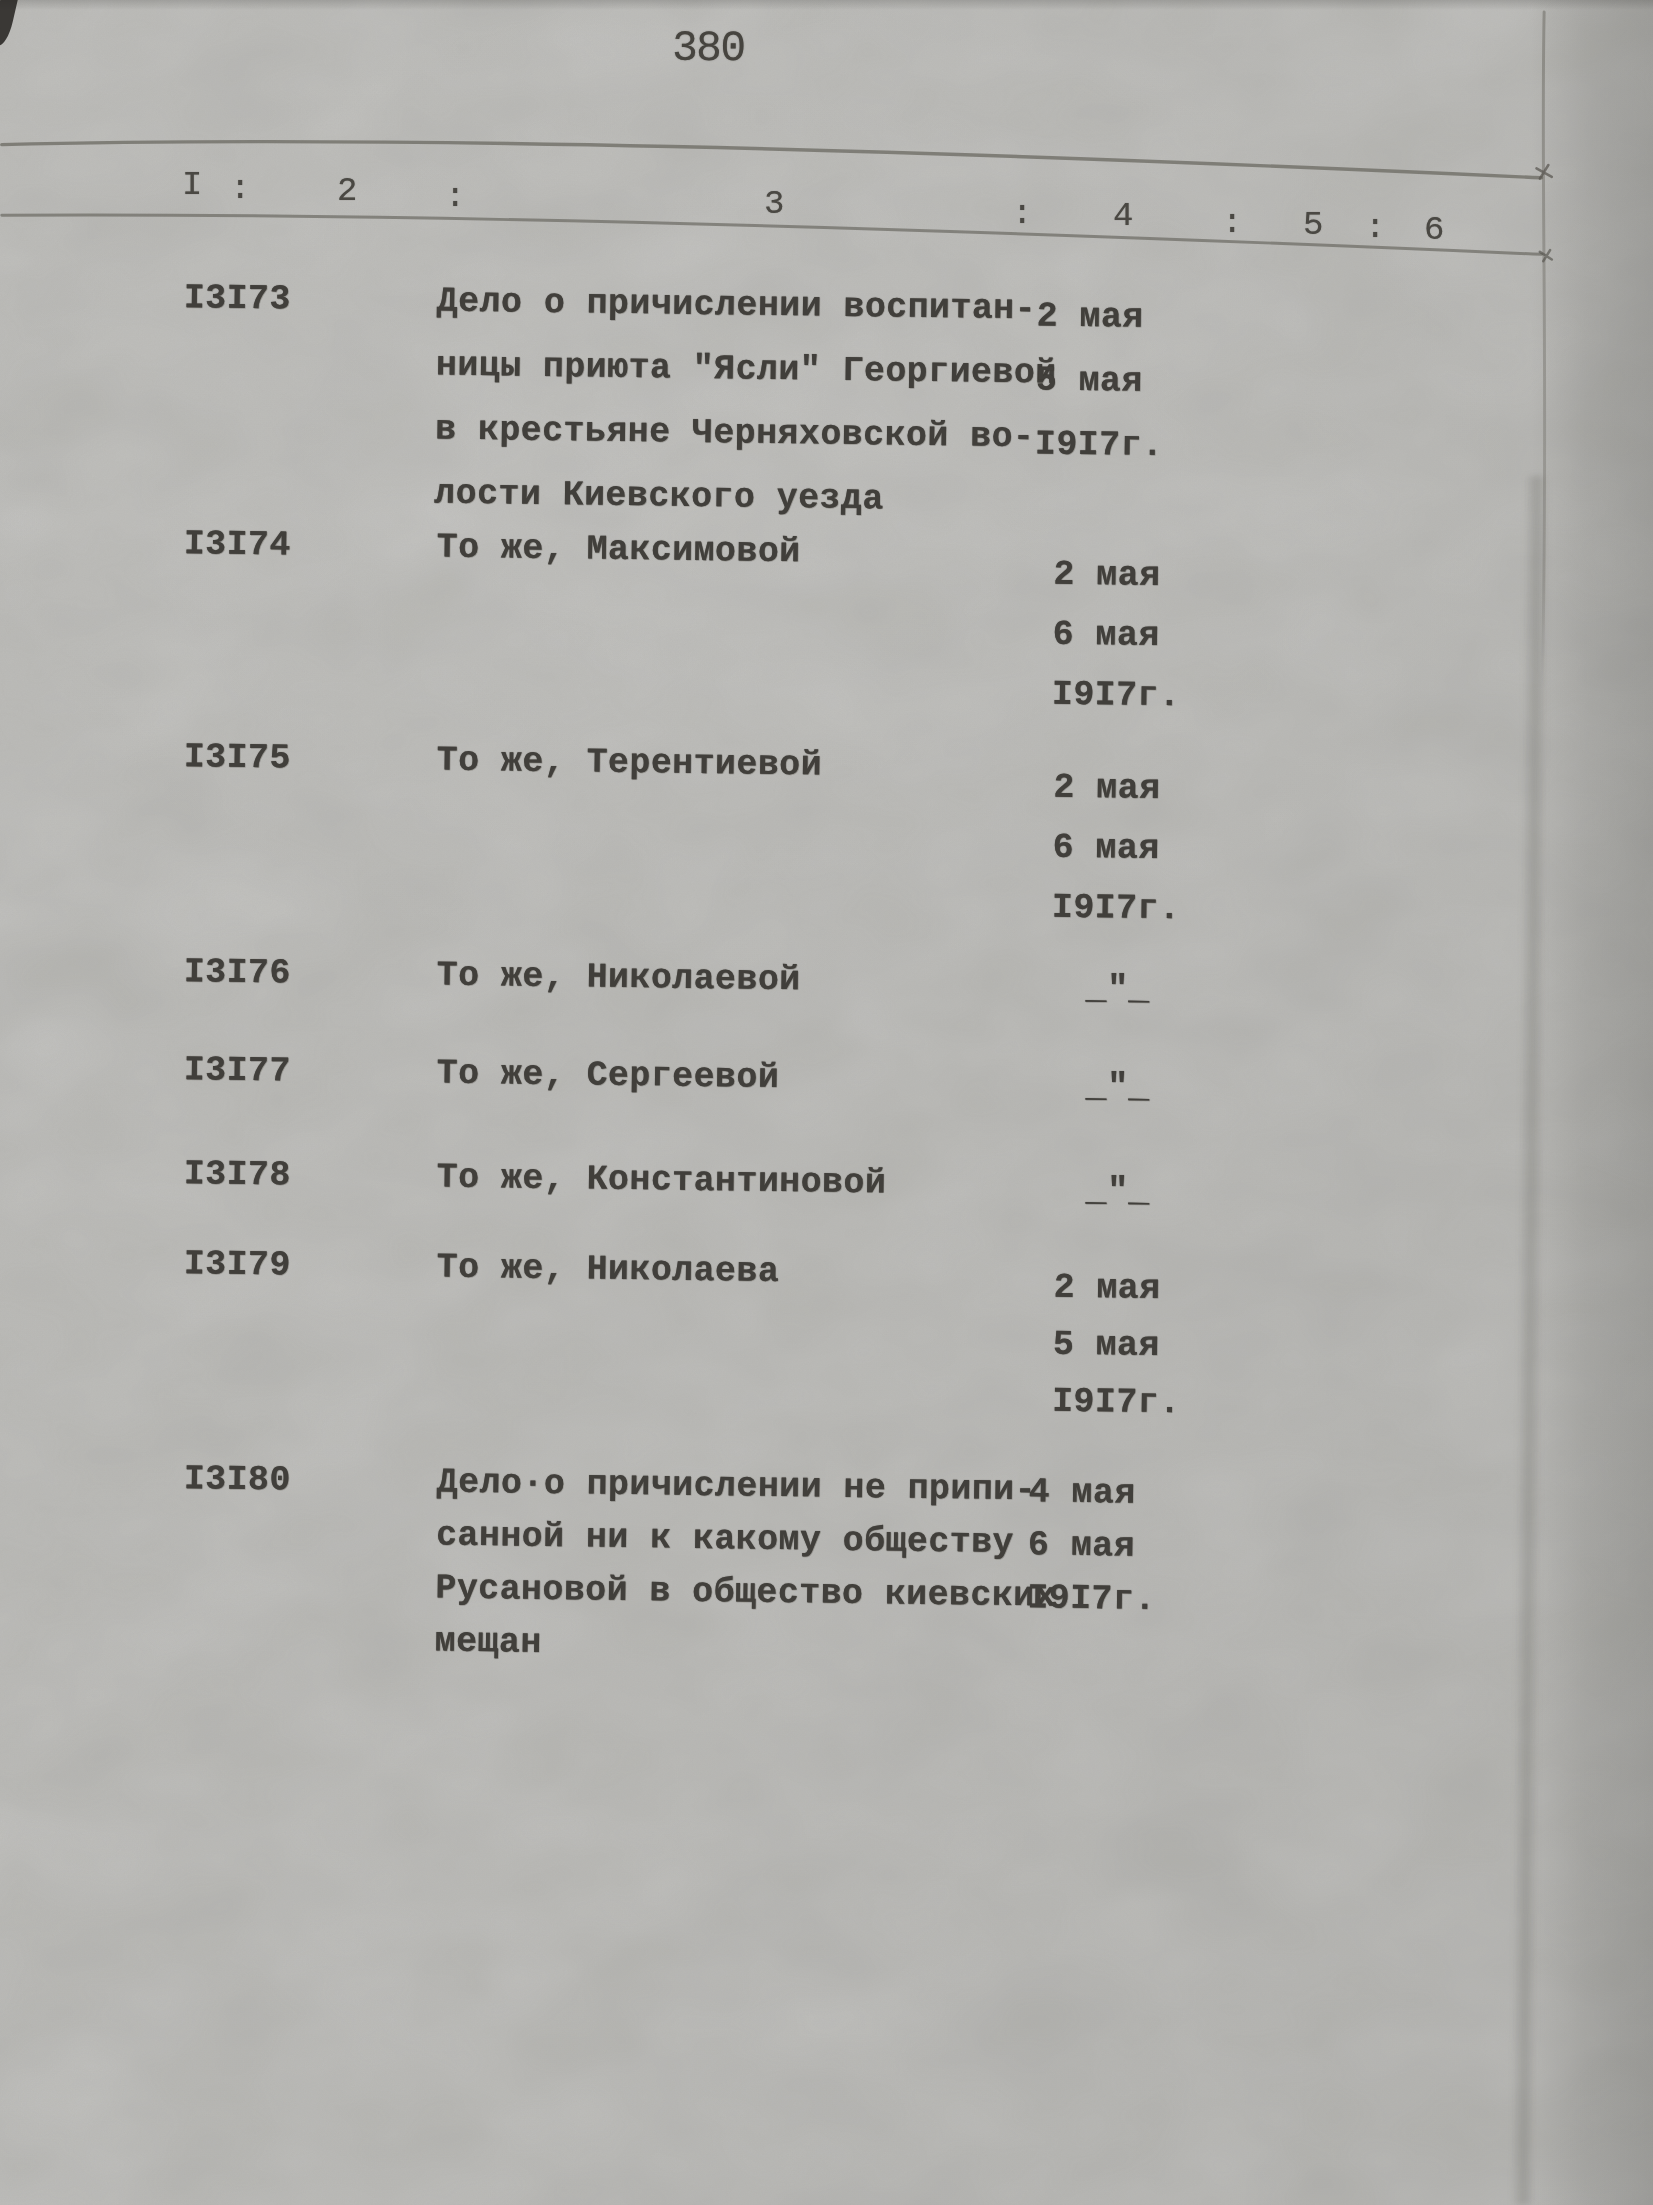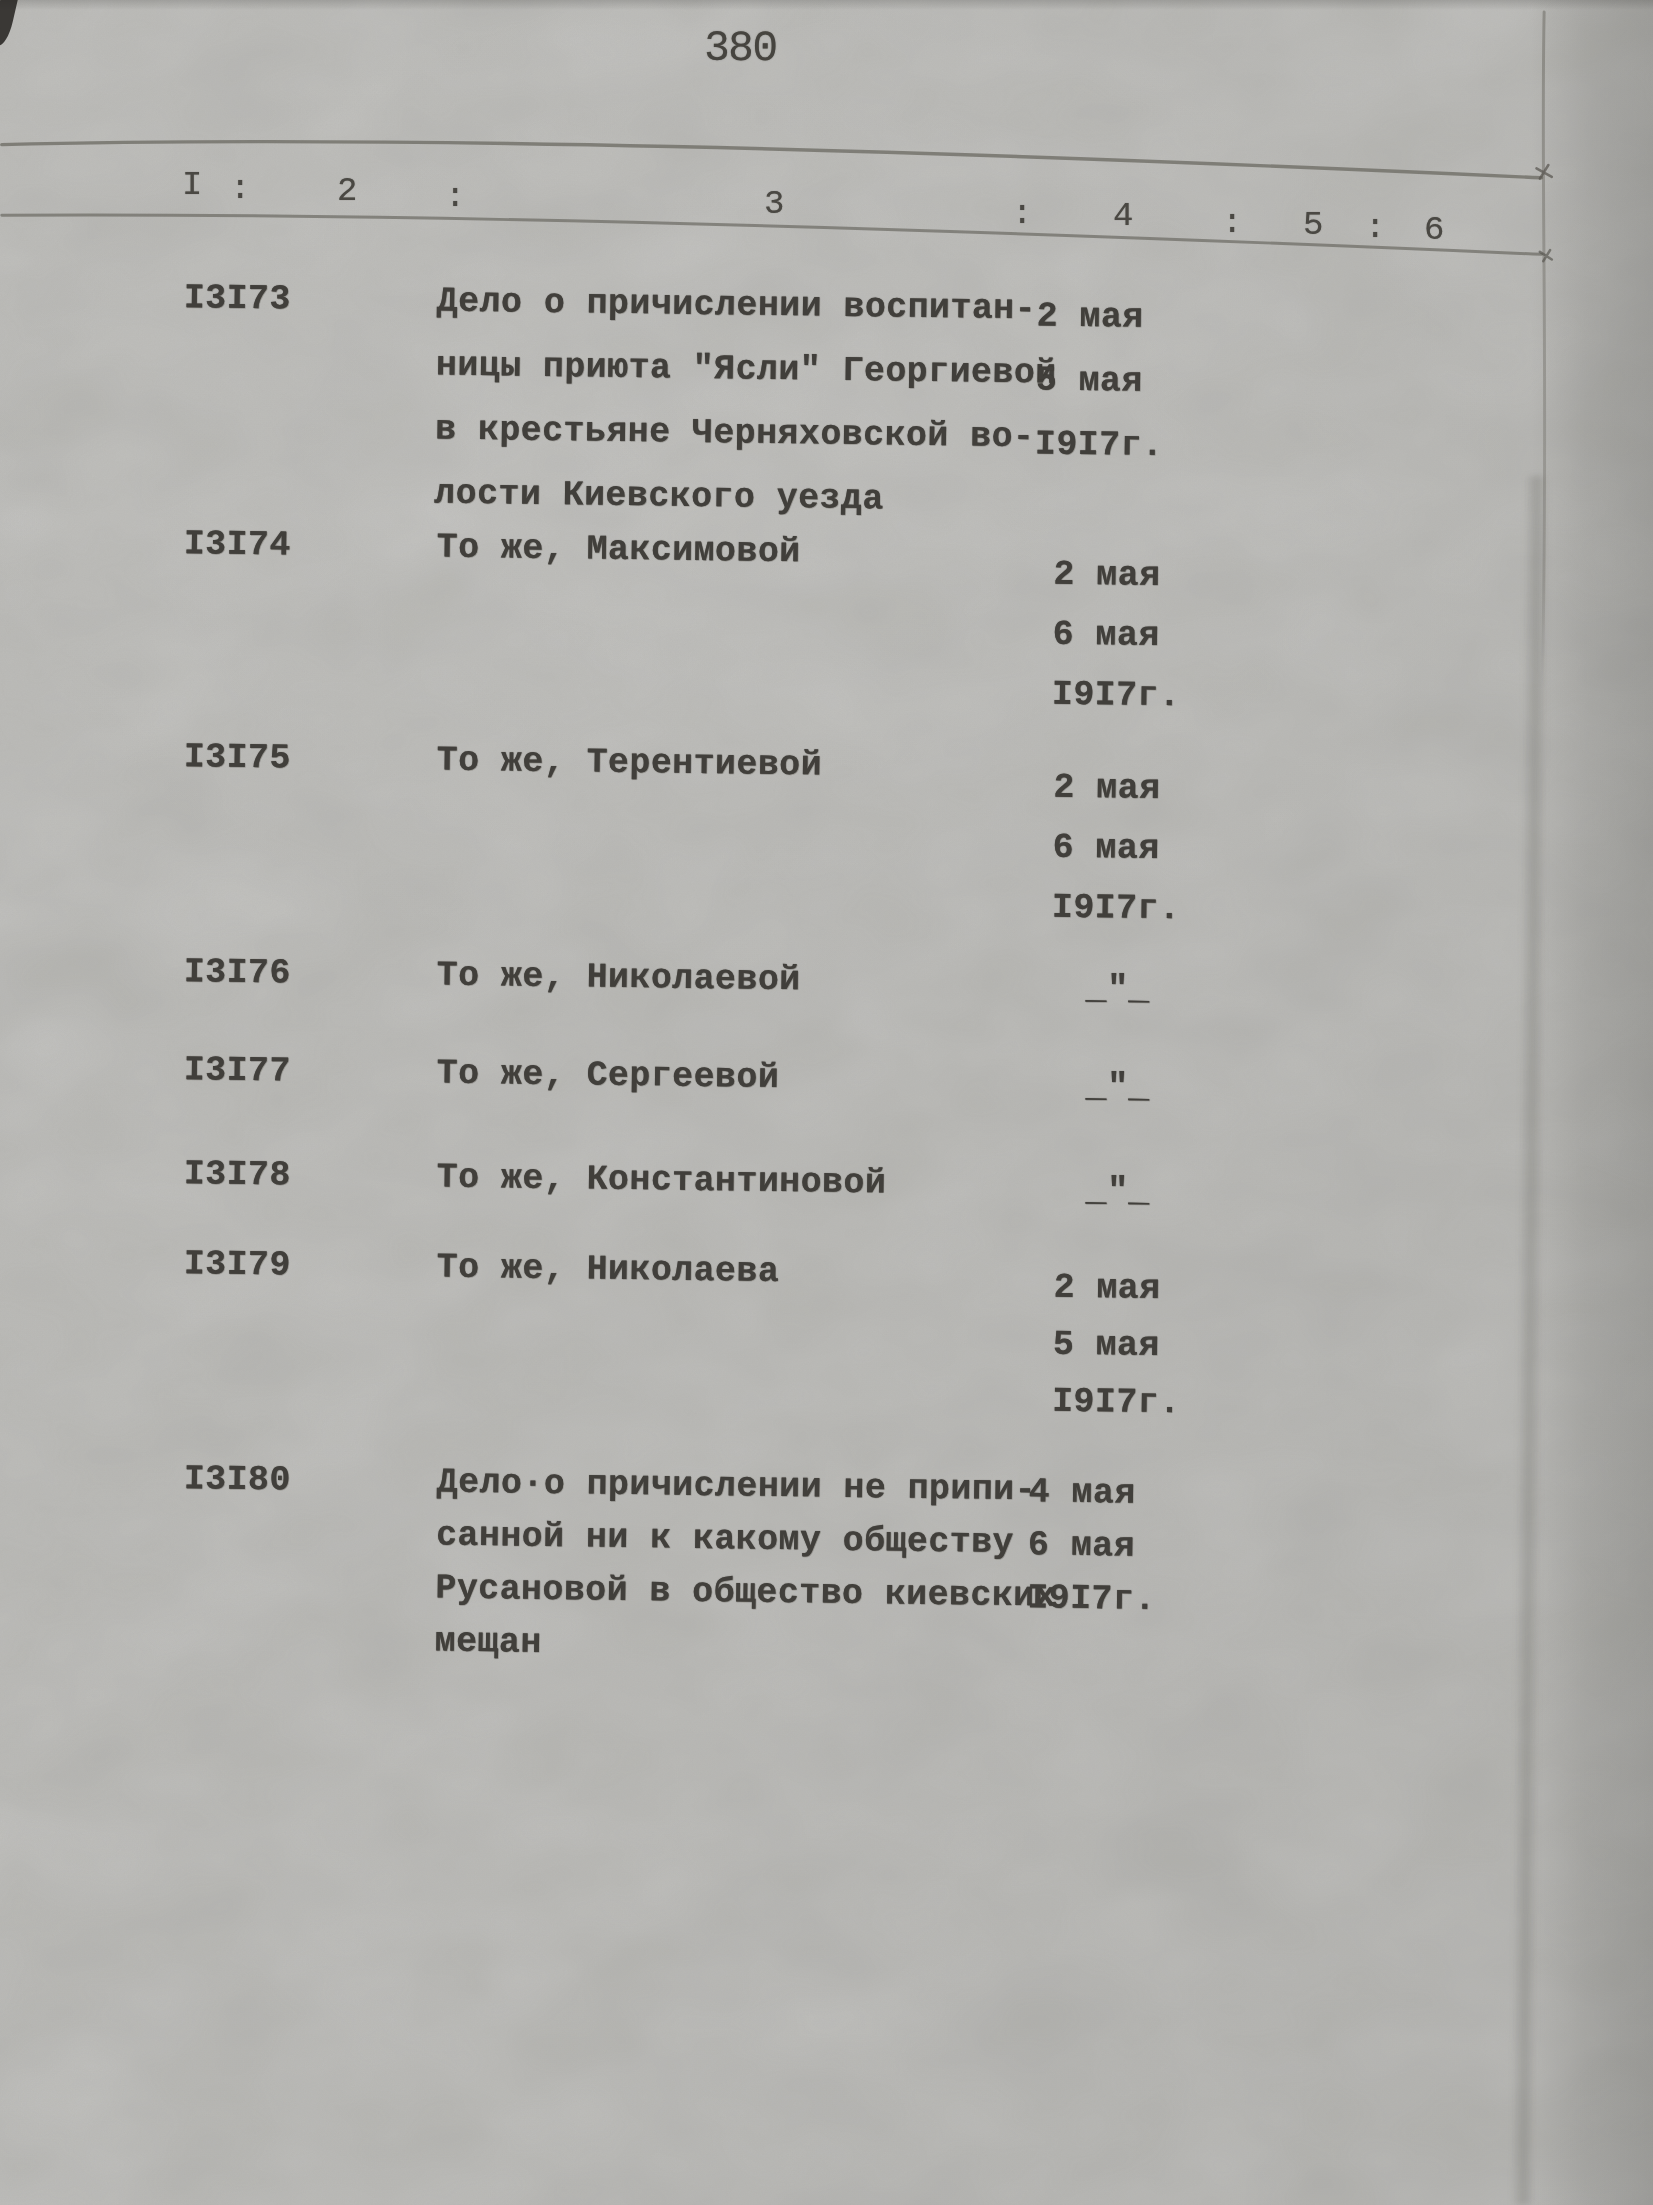--- a/index.html
+++ b/index.html
@@ -12,21 +12,21 @@
     overflow:hidden;
     font-family:"Liberation Mono","DejaVu Sans Mono",monospace;
   }
   .txt{
     font-family:"Liberation Mono","DejaVu Sans Mono",monospace;
     font-size:35px;line-height:1;color:#413f3b;white-space:pre;
     letter-spacing:0.4px;
     text-shadow:0 0 1px rgba(50,47,42,0.65), 0.7px 0.7px 0.3px rgba(70,66,60,0.25);
   }
   .page-number{
-    position:absolute;left:704px;top:27px;
+    position:absolute;left:672px;top:27px;
     font-size:43px;letter-spacing:-1.7px;color:#46443f;
     text-shadow:0 0 1.3px rgba(50,47,42,0.55);
     transform:rotate(0.4deg);
   }
   .rules{position:absolute;left:0;top:0;pointer-events:none;}
   .header-row{position:absolute;left:0;top:0;}
   .hcell{
     position:absolute;font-size:34px;color:#4a4843;line-height:1;
     text-shadow:0 0 1px rgba(55,52,46,0.55);
     font-family:"Liberation Mono","DejaVu Sans Mono",monospace;

